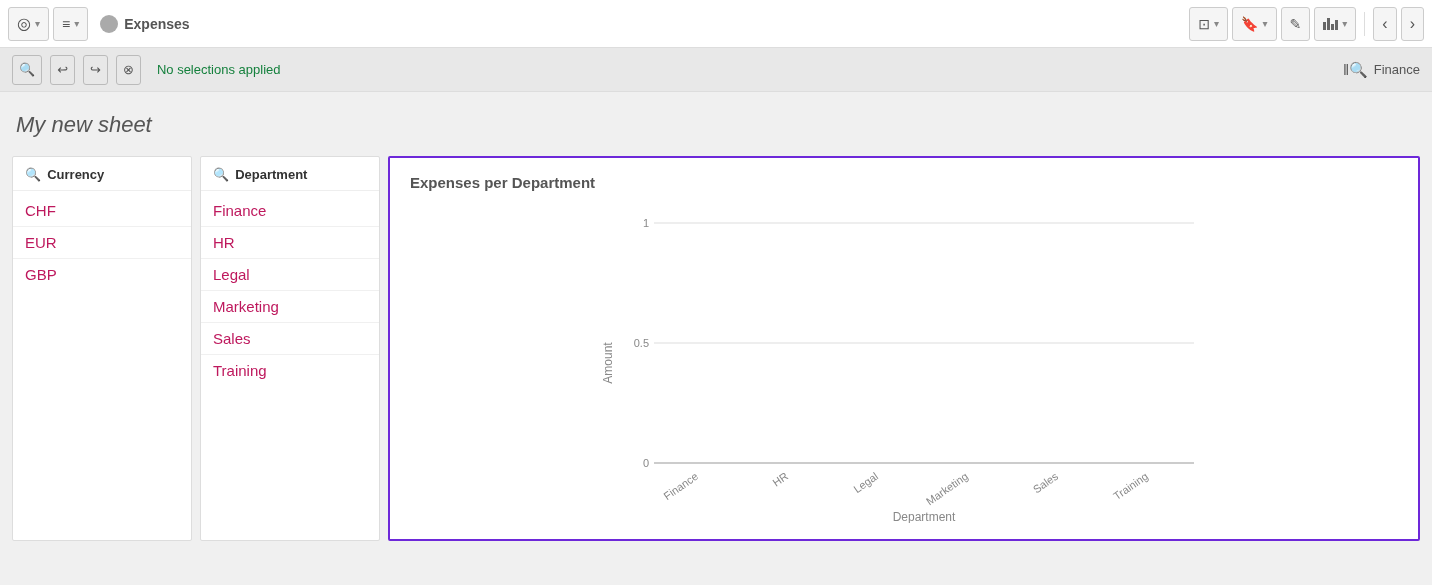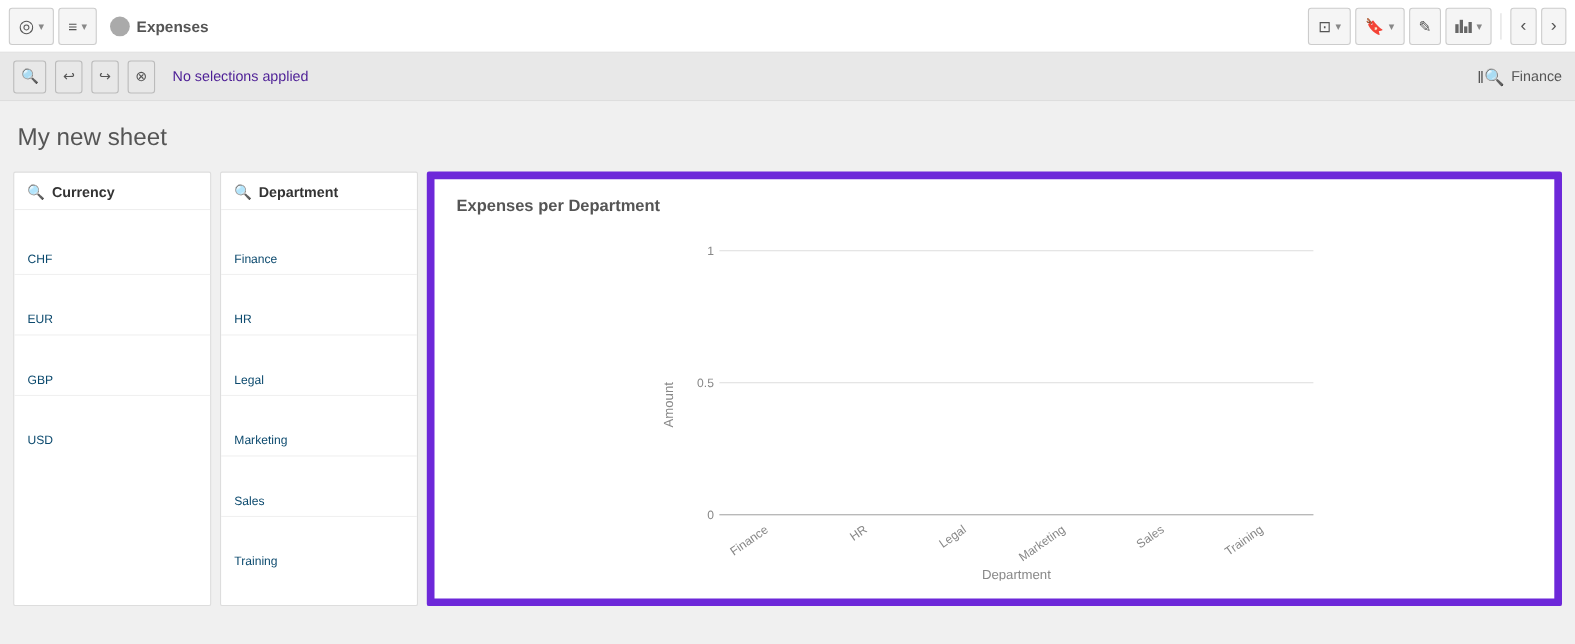--- a/index.html
+++ b/index.html
@@ -37,32 +37,33 @@
       border-bottom: 1px solid #ddd;
       padding: 0 12px;
       height: 44px;
     }
     .selection-bar-left { display: flex; align-items: center; gap: 8px; }
     .sel-btn {
       display: flex; align-items: center; justify-content: center;
       background: transparent; border: 1px solid #bbb; border-radius: 3px;
       cursor: pointer; padding: 4px 6px; height: 30px; color: #555;
     }
-    .sel-text { color: #4c1d95; font-size: 13px; margin-left: 8px; }
+    .sel-text { color: #15803d; font-size: 13px; margin-left: 8px; }
     .insights-btn { display: flex; align-items: center; gap: 6px; color: #555; font-size: 13px; cursor: pointer; }
 
     
     .sheet-title-area {
       background: #f0f0f0;
       padding: 20px 16px 10px 16px;
     }
     .sheet-title {
       font-size: 22px;
       font-weight: 300;
       color: #555;
+      font-style: italic;
     }
 
     
     .main-content {
       background: #f0f0f0;
       display: flex;
       padding: 8px 12px;
       gap: 0;
       min-height: 400px;
     }
@@ -85,32 +86,31 @@
       gap: 6px;
       padding: 10px 12px 8px 12px;
       border-bottom: 1px solid #eee;
       font-weight: 700;
       font-size: 13px;
       color: #333;
     }
     .filter-list { list-style: none; padding: 4px 0; }
     .filter-list li {
       padding: 7px 12px;
-      color: #0c4a6e;
+      color: #be185d;
       cursor: pointer;
       border-bottom: 1px solid #f0f0f0;
-      font-size: 11px;
-      margin-top: 28px;
+      font-size: 15px;
     }
     .filter-list li:last-child { border-bottom: none; }
 
     
     .chart-area {
       background: #fff;
-      border: 7px solid #6d28d9;
+      border: 2px solid #6d28d9;
       border-radius: 2px;
       flex: 1;
       padding: 16px 20px;
       display: flex;
       flex-direction: column;
     }
     .chart-title {
       font-size: 15px;
       font-weight: 600;
       color: #555;
@@ -206,21 +206,20 @@
 
   <div class="filter-panel">
     <div class="filter-header">
       <span style="color:#888;font-size:13px;">🔍</span>
       <span>Currency</span>
     </div>
     <ul class="filter-list">
       <li>CHF</li>
       <li>EUR</li>
       <li>GBP</li>
-      <li>USD</li>
     </ul>
   </div>
 
   <div class="filter-panel">
     <div class="filter-header">
       <span style="color:#888;font-size:13px;">🔍</span>
       <span>Department</span>
     </div>
     <ul class="filter-list">
       <li>Finance</li>

